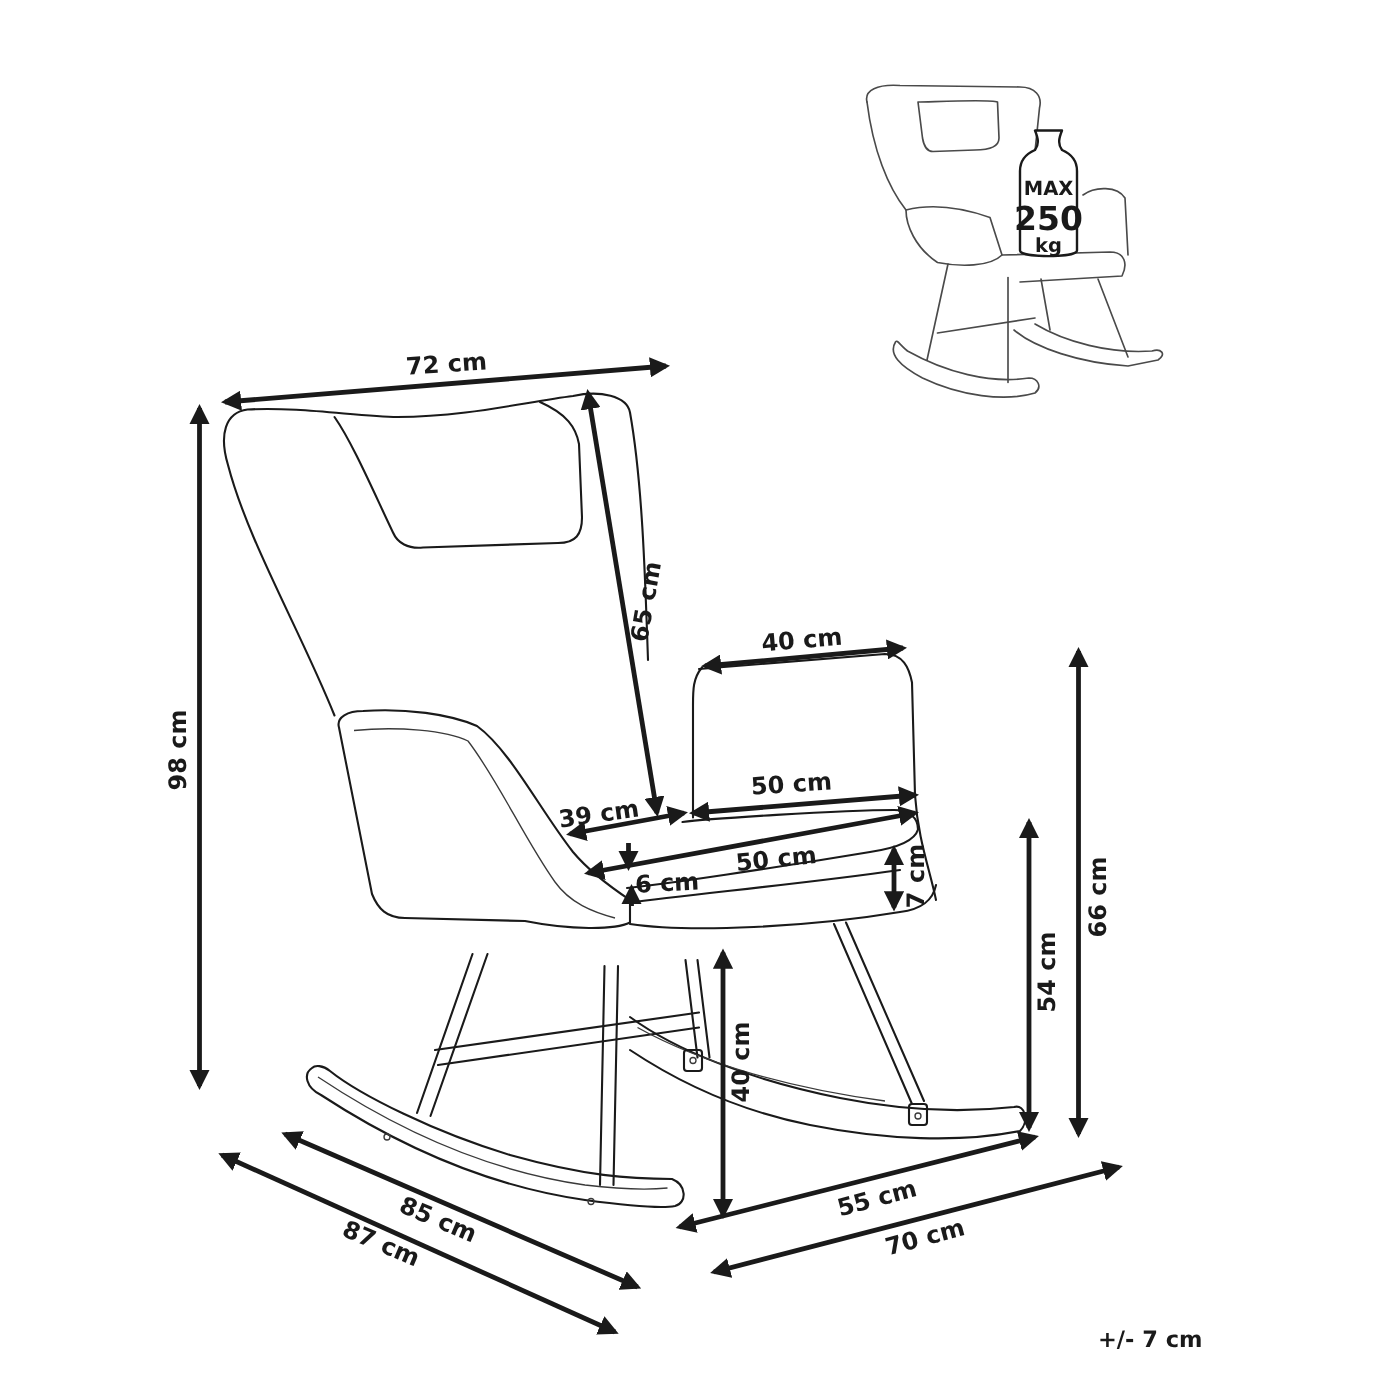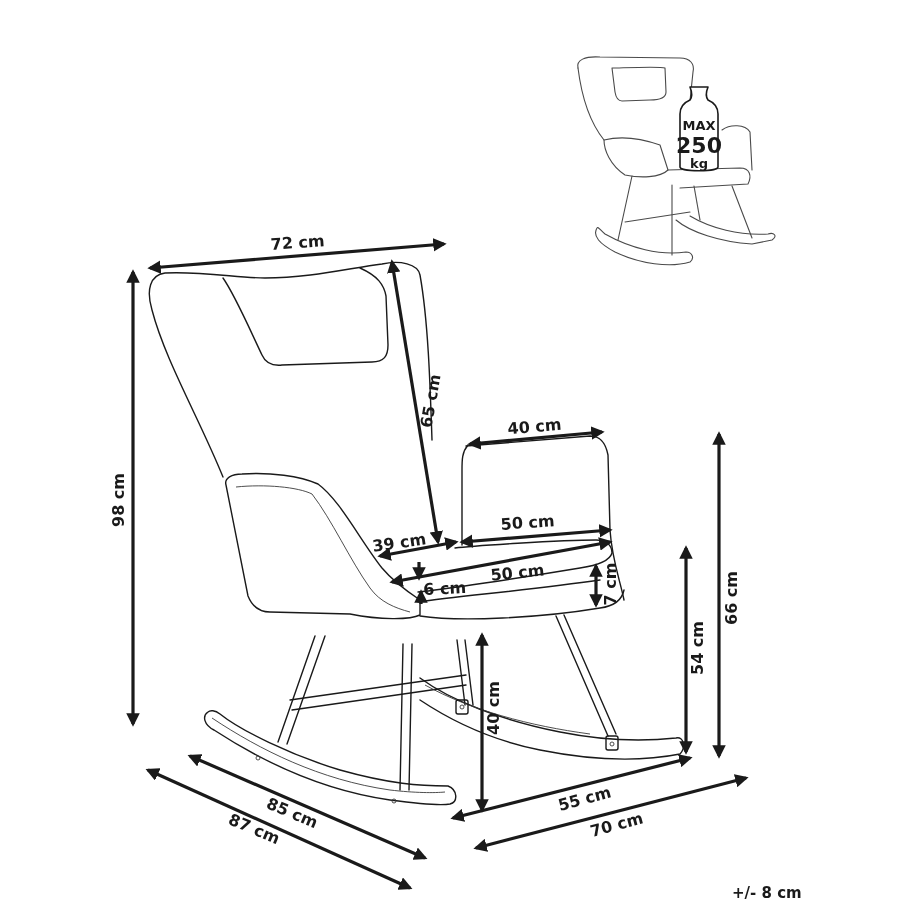--- a/index.html
+++ b/index.html
@@ -123,13 +123,13 @@
     <text class="lbl" x="0" y="0" text-anchor="middle" transform="translate(499 708) rotate(-90)">40 cm</text>
     <text class="lbl" x="0" y="0" text-anchor="middle" transform="translate(703 648) rotate(-90)">54 cm</text>
     <text class="lbl" x="0" y="0" text-anchor="middle" transform="translate(737 598) rotate(-90)">66 cm</text>
     <text class="lbl" x="0" y="0" text-anchor="middle" transform="translate(290 818) rotate(23)">85 cm</text>
     <text class="lbl" x="0" y="0" text-anchor="middle" transform="translate(252 834) rotate(23)">87 cm</text>
     <text class="lbl" x="0" y="0" text-anchor="middle" transform="translate(586 804) rotate(-15)">55 cm</text>
     <text class="lbl" x="0" y="0" text-anchor="middle" transform="translate(618 830) rotate(-15)">70 cm</text>
   </g>
 </svg>
 
-<div class="tol">+/- 8 cm</div>
+<div class="tol">+/- 7 cm</div>
 
 </body></html>

